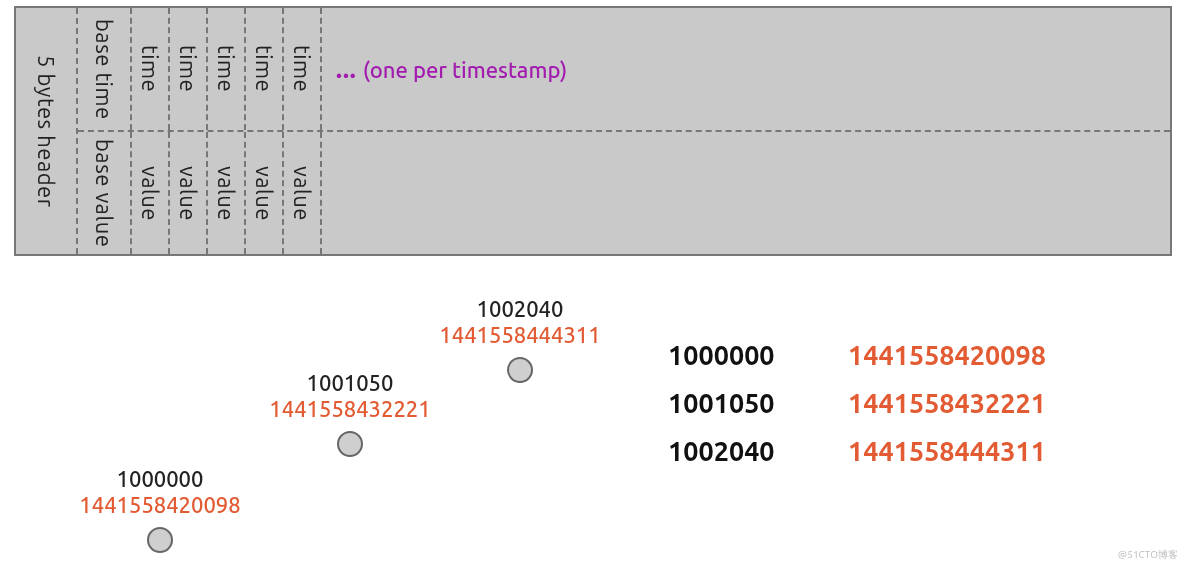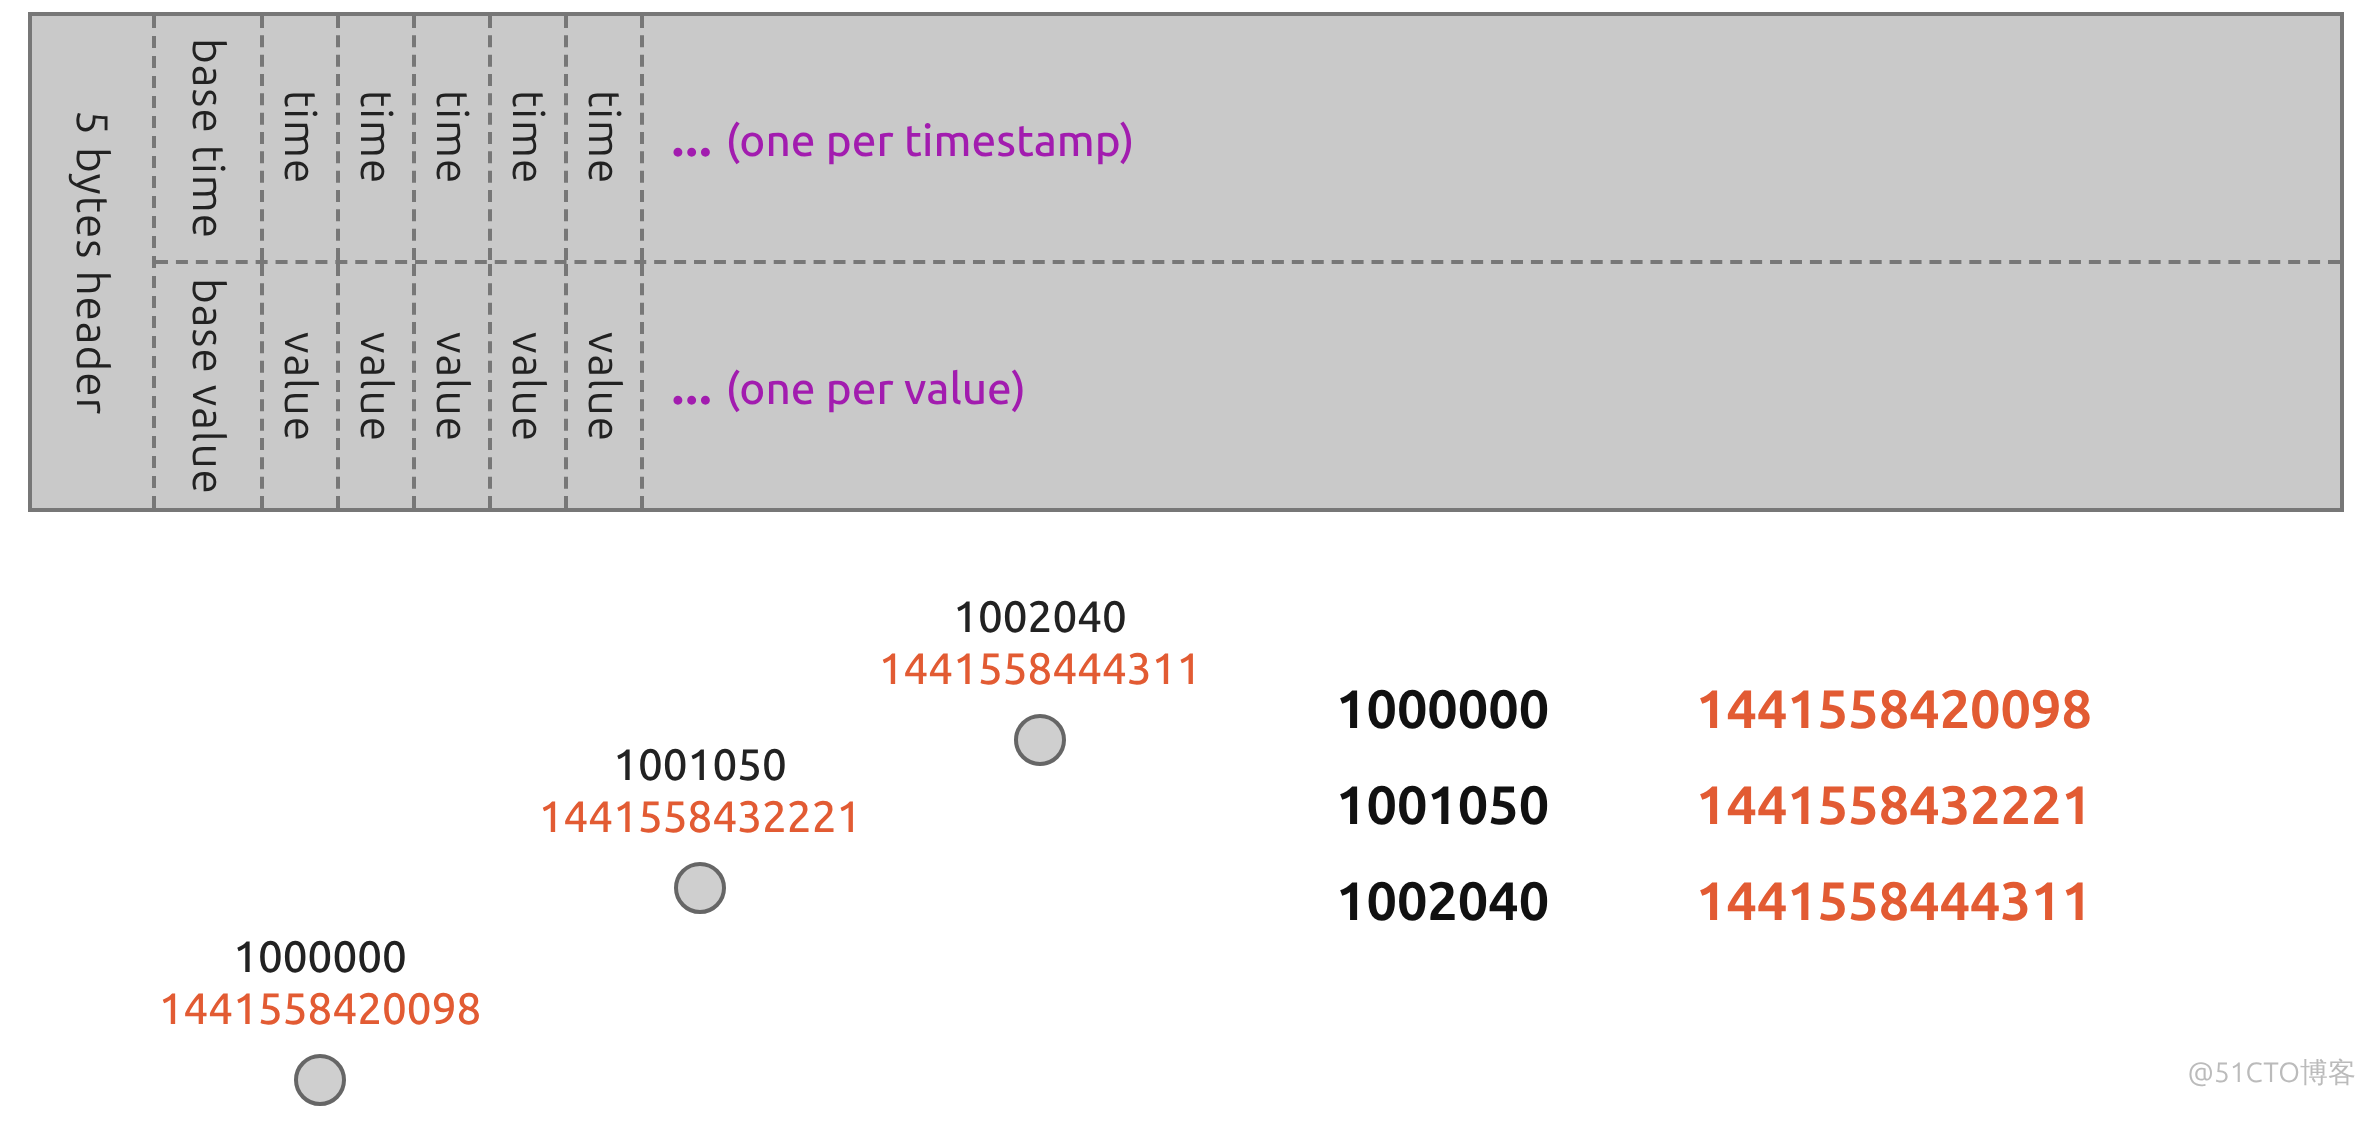--- a/index.html
+++ b/index.html
@@ -114,22 +114,22 @@
     width: 180px;
     color: #111;
   }
   .tts {
     color: #e25b33;
   }
 
   .watermark {
     position: absolute;
     right: 6px;
-    bottom: 16px;
-    font-size: 14px;
+    bottom: 0;
+    font-size: 10px;
     color: #bbb;
   }
 </style>
 </head>
 <body>
 
 <div class="struct-box">
   <div class="header-col">
     <span class="vlabel">5 bytes header</span>
   </div>
@@ -171,23 +171,20 @@
         </div>
       <div class="cell narrow">
           <span class="vlabel">value</span>
         </div>
       <div class="cell narrow">
           <span class="vlabel">value</span>
         </div>
       <div class="cell narrow">
           <span class="vlabel">value</span>
         </div>
-      <div class="tail">
-        <span class="dots">...</span><span>(one per value)</span>
-      </div>
     </div>
   </div>
 </div>
 
 <div class="point" style="left:60px; top:466px; width:200px;">
   <div class="pt-val">1000000</div>
   <div class="pt-ts">1441558420098</div>
   <div class="circle"></div>
 </div>
 

